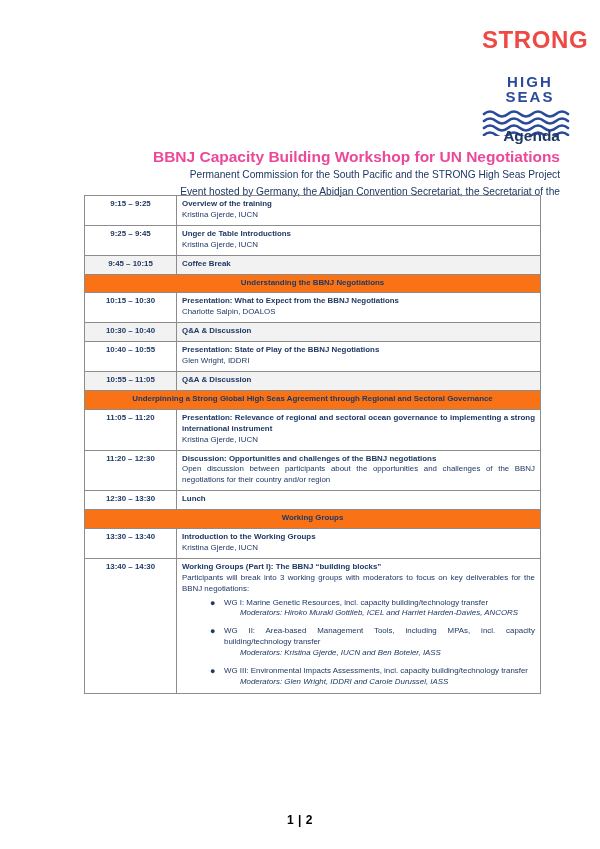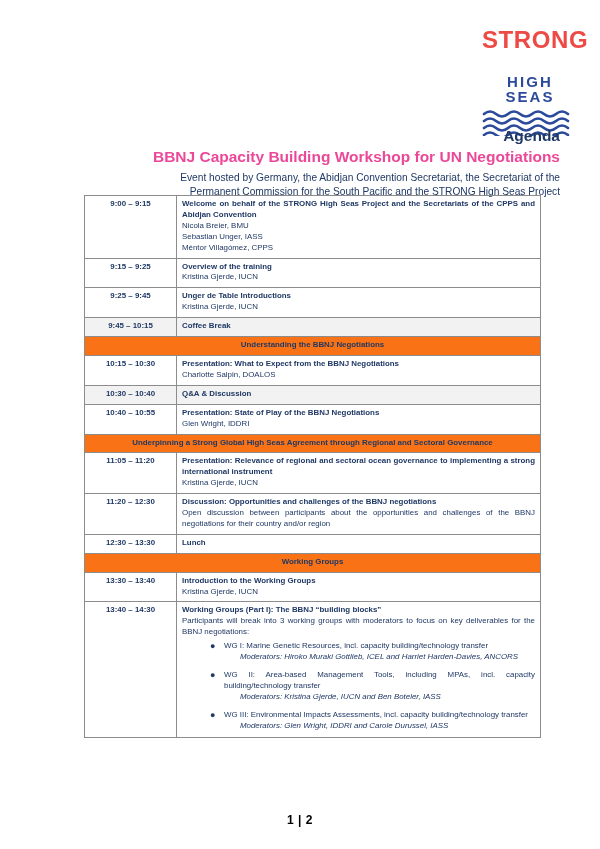--- a/index.html
+++ b/index.html
@@ -184,36 +184,27 @@
         <path d="M2 12 q6 -5 12 0 t12 0 t12 0 t12 0 t12 0 t12 0 t12 0"></path>
         <path d="M2 19 q6 -5 12 0 t12 0 t12 0 t12 0 t12 0 t12 0 t12 0"></path>
         <path d="M2 26 q6 -5 12 0 t12 0 t12 0 t12 0 t12 0 t12 0 t12 0"></path>
       </g>
     </svg>
   </div>
 
   <div class="title-block">
     <div class="doc-title">Agenda</div>
     <div class="doc-subtitle">BBNJ Capacity Building Workshop for UN Negotiations</div>
+    <div class="doc-hosted" style="margin-top:0">Permanent Commission for the South Pacific and the STRONG High Seas Project</div>
     <div class="doc-hosted">Event hosted by Germany, the Abidjan Convention Secretariat, the Secretariat of the</div>
-    <div class="doc-hosted" style="margin-top:0">Permanent Commission for the South Pacific and the STRONG High Seas Project</div>
   </div>
 
   <table class="agenda-table">
     <tbody id="agenda-body">
         <tr>
-          <td class="col-time">9:00 – 9:15</td>
-          <td class="col-desc">
-            <div class="item-title justify">Welcome on behalf of the STRONG High Seas Project and the Secretariats of the CPPS and Abidjan Convention</div>
-            <div class="item-sub">Nicola Breier, BMU</div>
-            <div class="item-sub">Sebastian Unger, IASS</div>
-            <div class="item-sub">Méntor Villagómez, CPPS</div>
-          </td>
-        </tr>
-        <tr>
           <td class="col-time">9:15 – 9:25</td>
           <td class="col-desc">
             <div class="item-title">Overview of the training</div>
             <div class="item-sub">Kristina Gjerde, IUCN</div>
           </td>
         </tr>
         <tr>
           <td class="col-time">9:25 – 9:45</td>
           <td class="col-desc">
             <div class="item-title">Unger de Table Introductions</div>
@@ -240,20 +231,26 @@
           <td class="col-time">10:30 – 10:40</td>
           <td class="col-desc">
             <div class="item-title">Q&amp;A &amp; Discussion</div>
           </td>
         </tr>
         <tr>
           <td class="col-time">10:40 – 10:55</td>
           <td class="col-desc">
             <div class="item-title">Presentation: State of Play of the BBNJ Negotiations</div>
             <div class="item-sub">Glen Wright, IDDRI</div>
+          </td>
+        </tr>
+        <tr class="shade-light">
+          <td class="col-time">10:55 – 11:05</td>
+          <td class="col-desc">
+            <div class="item-title">Q&amp;A &amp; Discussion</div>
           </td>
         </tr>
         <tr class="section-head">
           <td colspan="2">Underpinning a Strong Global High Seas Agreement through Regional and Sectoral Governance</td>
         </tr>
         <tr>
           <td class="col-time">11:05 – 11:20</td>
           <td class="col-desc">
             <div class="item-title justify">Presentation: Relevance of regional and sectoral ocean governance to implementing a strong international instrument</div>
             <div class="item-sub">Kristina Gjerde, IUCN</div>

